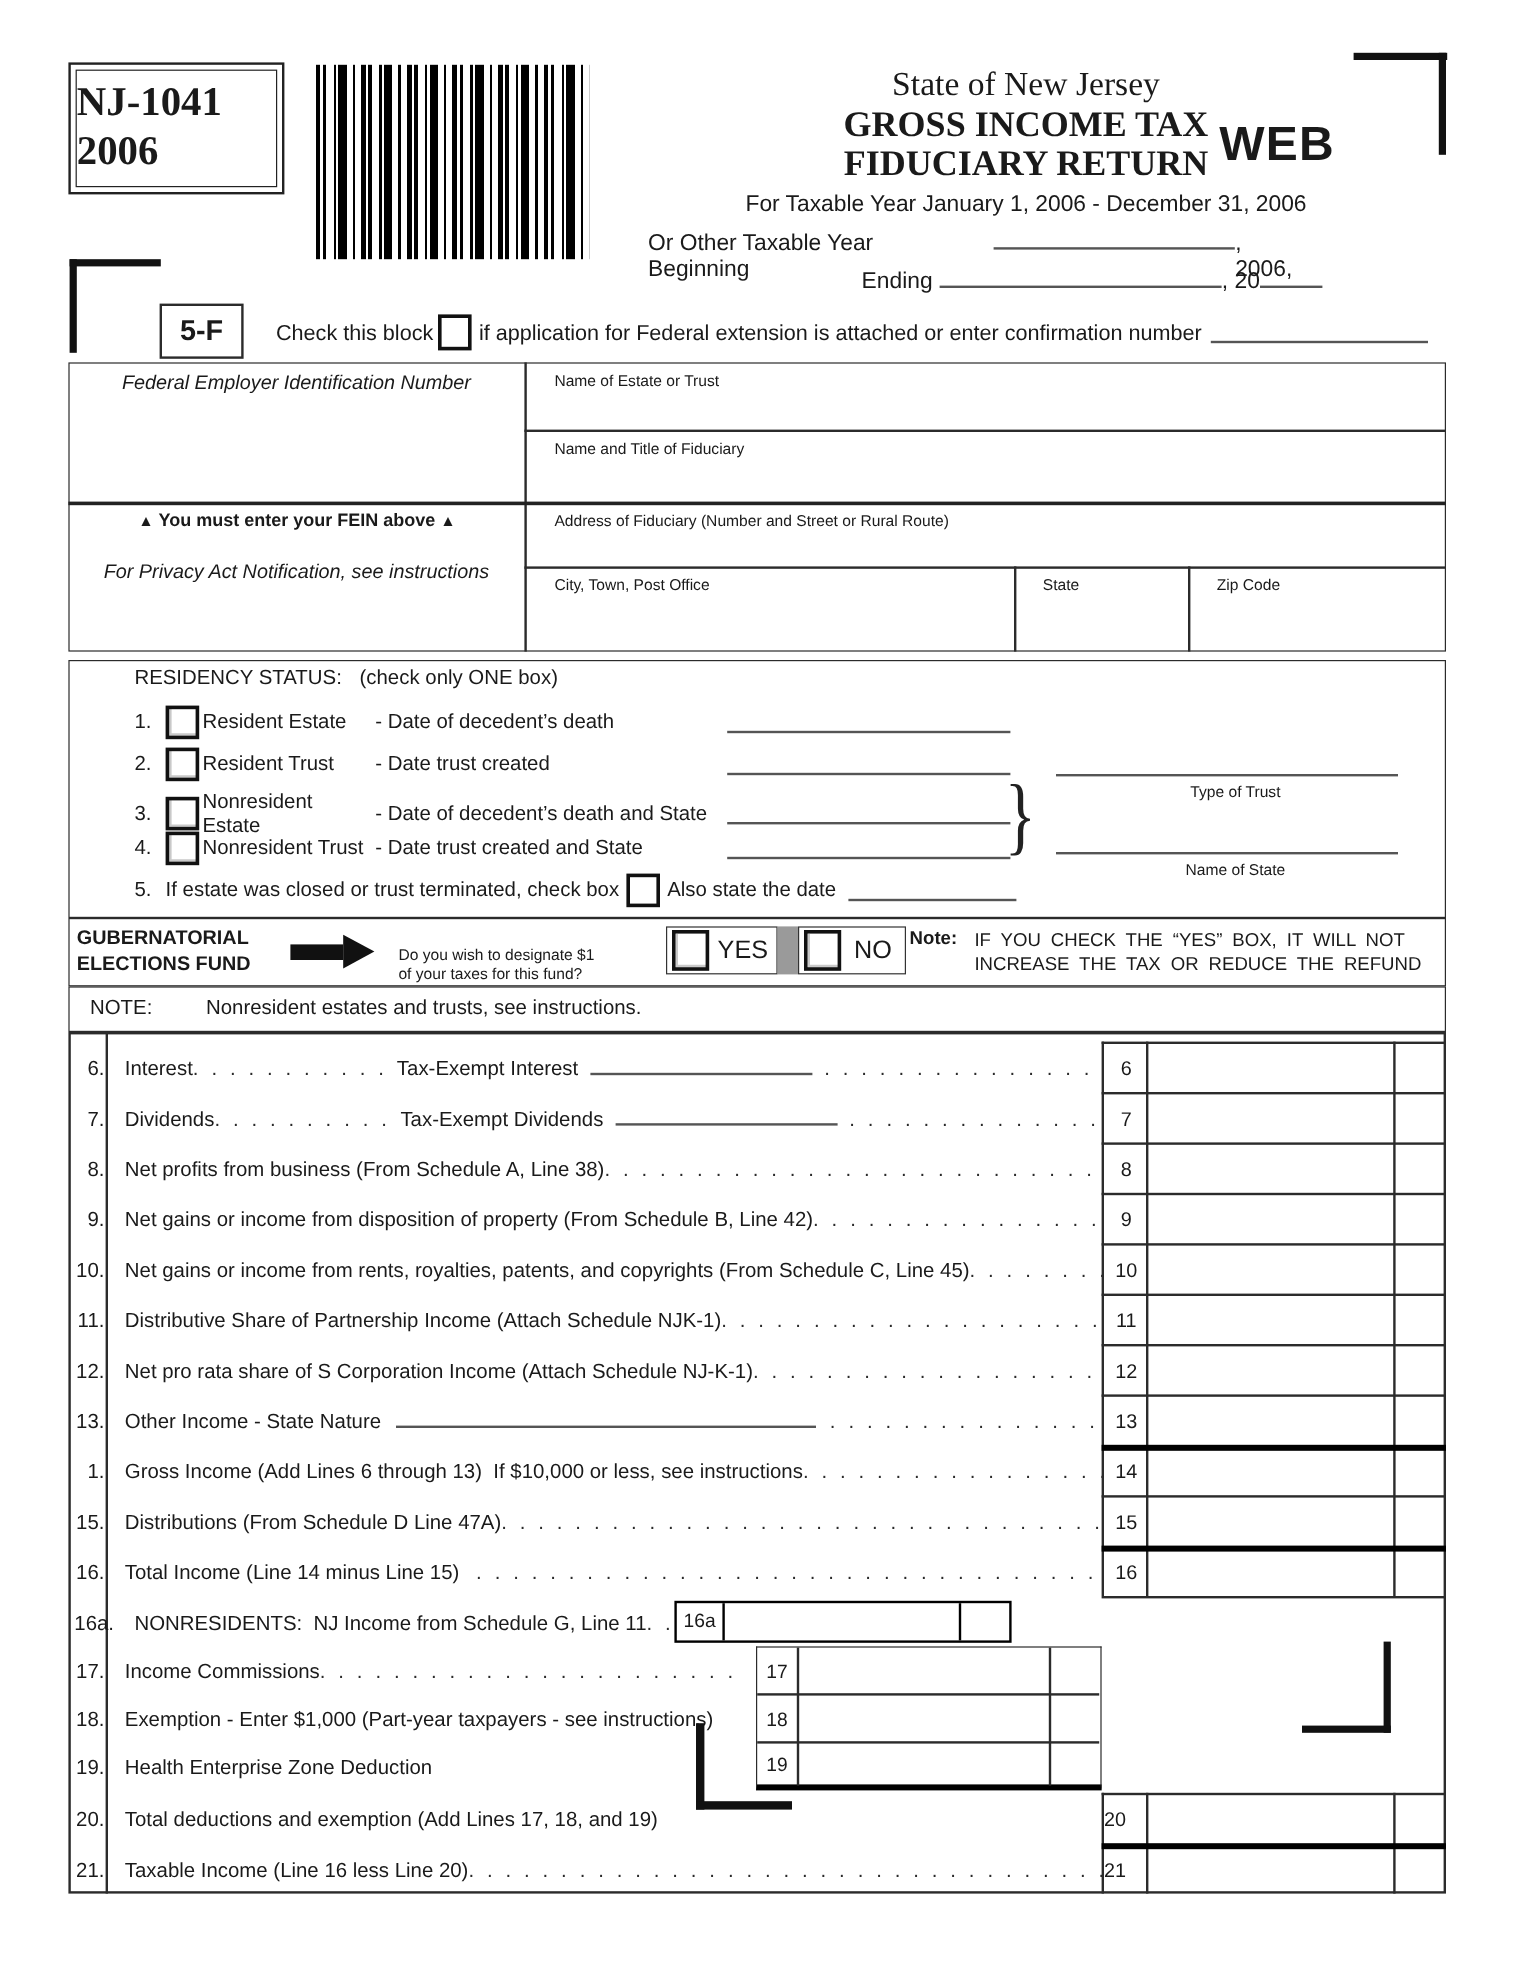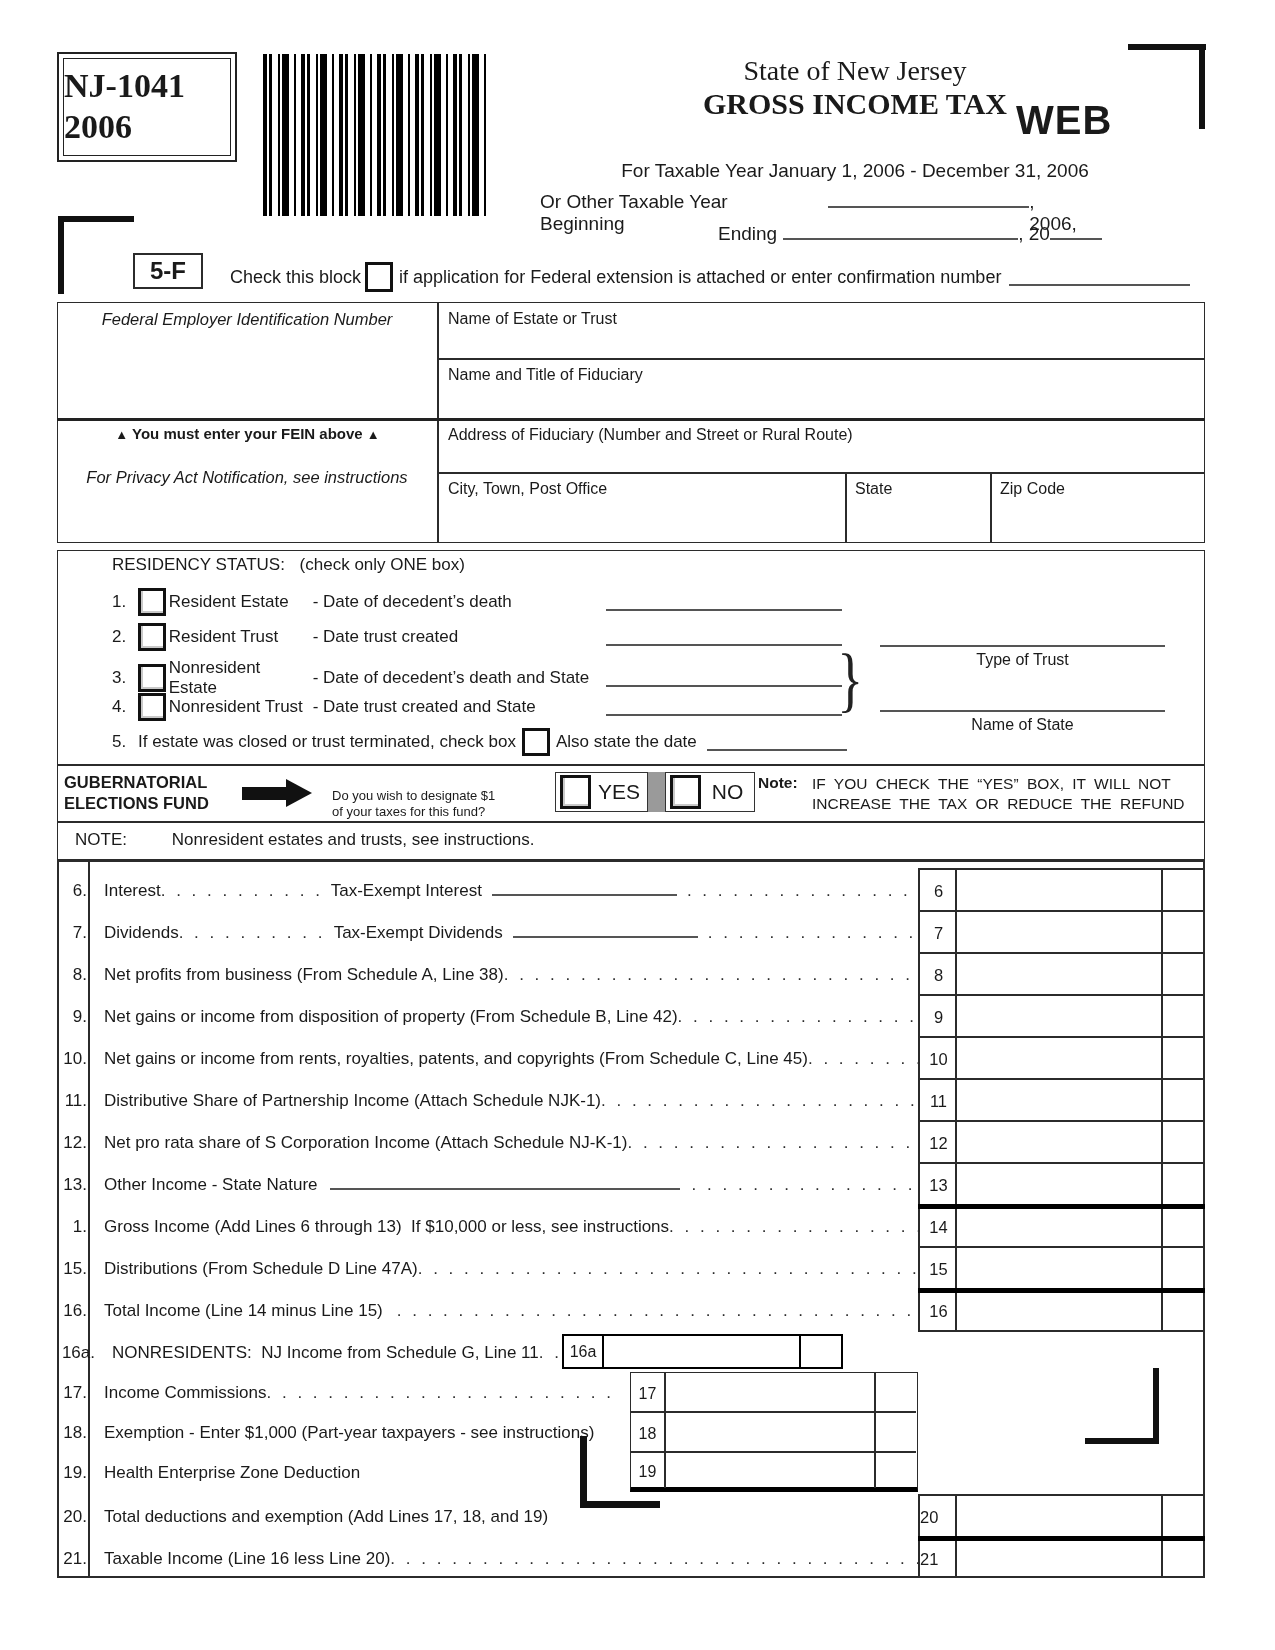--- a/index.html
+++ b/index.html
@@ -27,21 +27,21 @@
   .cb{display:inline-block;width:22px;height:22px;border:3px solid #111;background:#fff;
       box-sizing:content-box;box-shadow:inset 2px -2px 0 #c9c9c9;}
   .dots{overflow:hidden;white-space:nowrap;letter-spacing:3px;color:#2a2a2a;flex:1 1 auto;min-width:0;}
   
   .row{position:absolute;left:57px;width:1148px;display:flex;align-items:flex-end;
        box-sizing:border-box;padding-bottom:9px;font-size:17px;}
   .rnum{flex:0 0 30px;text-align:right;padding-right:5px;}
   .rmid{flex:0 0 828px;display:flex;align-items:baseline;overflow:hidden;padding-left:12px;box-sizing:border-box;}
   .rboxn{flex:0 0 37px;text-align:center;font-size:16.5px;}
   .lbl{white-space:pre;}
-  .small{font-size:16px;}
+  .small{font-size:13px;margin-left:14px;}
   .cellline{position:absolute;left:918px;width:287px;background:#2b2b2b;height:1.5px;}
   .cellline.tk{background:#000;height:4.5px;}
   .sub17{position:absolute;left:630px;top:1372px;width:288px;height:120px;border:1.8px solid #2b2b2b;
          border-bottom:5px solid #000;box-sizing:border-box;}
   .box16a{position:absolute;left:562px;top:1334px;width:281px;height:35px;border:2.5px solid #000;box-sizing:border-box;}
   .updn::before{content:"▲";font-size:13px;}
   .brace{font-size:72px;font-weight:400;transform:scaleX(.75);transform-origin:center;
          font-family:"Liberation Serif",serif;color:#222;}
   .yesno-box{position:absolute;border:1.8px solid #333;height:40px;box-sizing:border-box;
              display:flex;align-items:center;background:#fff;}
@@ -56,20 +56,21 @@
   <div class="abs fnum-outer">
     <div class="fnum-inner serif">
       <div>NJ-1041</div>
       <div>2006</div>
     </div>
   </div>
   <div class="abs barcode"></div>
 
   <div class="abs serif ctr" style="left:620px;top:55px;width:470px;font-size:28px;">State of New Jersey</div>
   <div class="abs serif b ctr" style="left:620px;top:87px;width:470px;font-size:30px;">GROSS INCOME TAX</div>
+  <div class="abs serif b ctr" style="left:620px;top:120px;width:470px;font-size:30px;">FIDUCIARY RETURN</div>
   <div class="abs b" style="left:1016px;top:98px;font-size:40px;letter-spacing:1px;">WEB</div>
 
   <div class="mark" style="left:1128px;top:44px;width:78px;height:6px;"></div>
   <div class="mark" style="left:1199px;top:44px;width:6px;height:85px;"></div>
 
   <div class="abs" style="left:600px;top:160px;width:510px;font-size:19px;text-align:center;">For Taxable Year January 1, 2006 - December 31, 2006</div>
   <div class="abs" style="left:540px;top:191px;width:545px;font-size:19px;display:flex;align-items:baseline;">
     <span>Or Other Taxable Year Beginning</span>
     <span class="blank" style="width:210px;margin-left:22px;"></span>
     <span>, 2006,</span>
@@ -77,21 +78,21 @@
   <div class="abs" style="left:718px;top:223px;width:400px;font-size:19px;display:flex;align-items:baseline;">
     <span>Ending</span>
     <span class="blank" style="width:235px;margin-left:6px;"></span>
     <span>, 20</span>
     <span class="blank" style="width:52px;"></span>
   </div>
 
   <div class="mark" style="left:58px;top:216px;width:76px;height:6px;"></div>
   <div class="mark" style="left:58px;top:216px;width:6px;height:78px;"></div>
 
-  <div class="frame" style="left:133px;top:253px;width:70px;height:36px;display:flex;align-items:center;justify-content:center;border-width:2.5px;">
+  <div class="frame" style="left:133px;top:253px;width:70px;height:46px;display:flex;align-items:center;justify-content:center;border-width:2.5px;">
     <span class="b" style="font-size:24px;">5-F</span>
   </div>
   <div class="abs" style="left:230px;top:262px;width:960px;font-size:18px;display:flex;align-items:center;">
     <span>Check this block</span>
     <span class="cb" style="width:22px;height:24px;margin:0 6px 0 4px;box-shadow:none;"></span>
     <span>if application for Federal extension is attached or enter confirmation number</span>
     <span class="blank" style="flex:1;margin-left:8px;"></span>
   </div>
 
   <div class="frame" style="left:57px;top:302px;width:1148px;height:241px;"></div>

